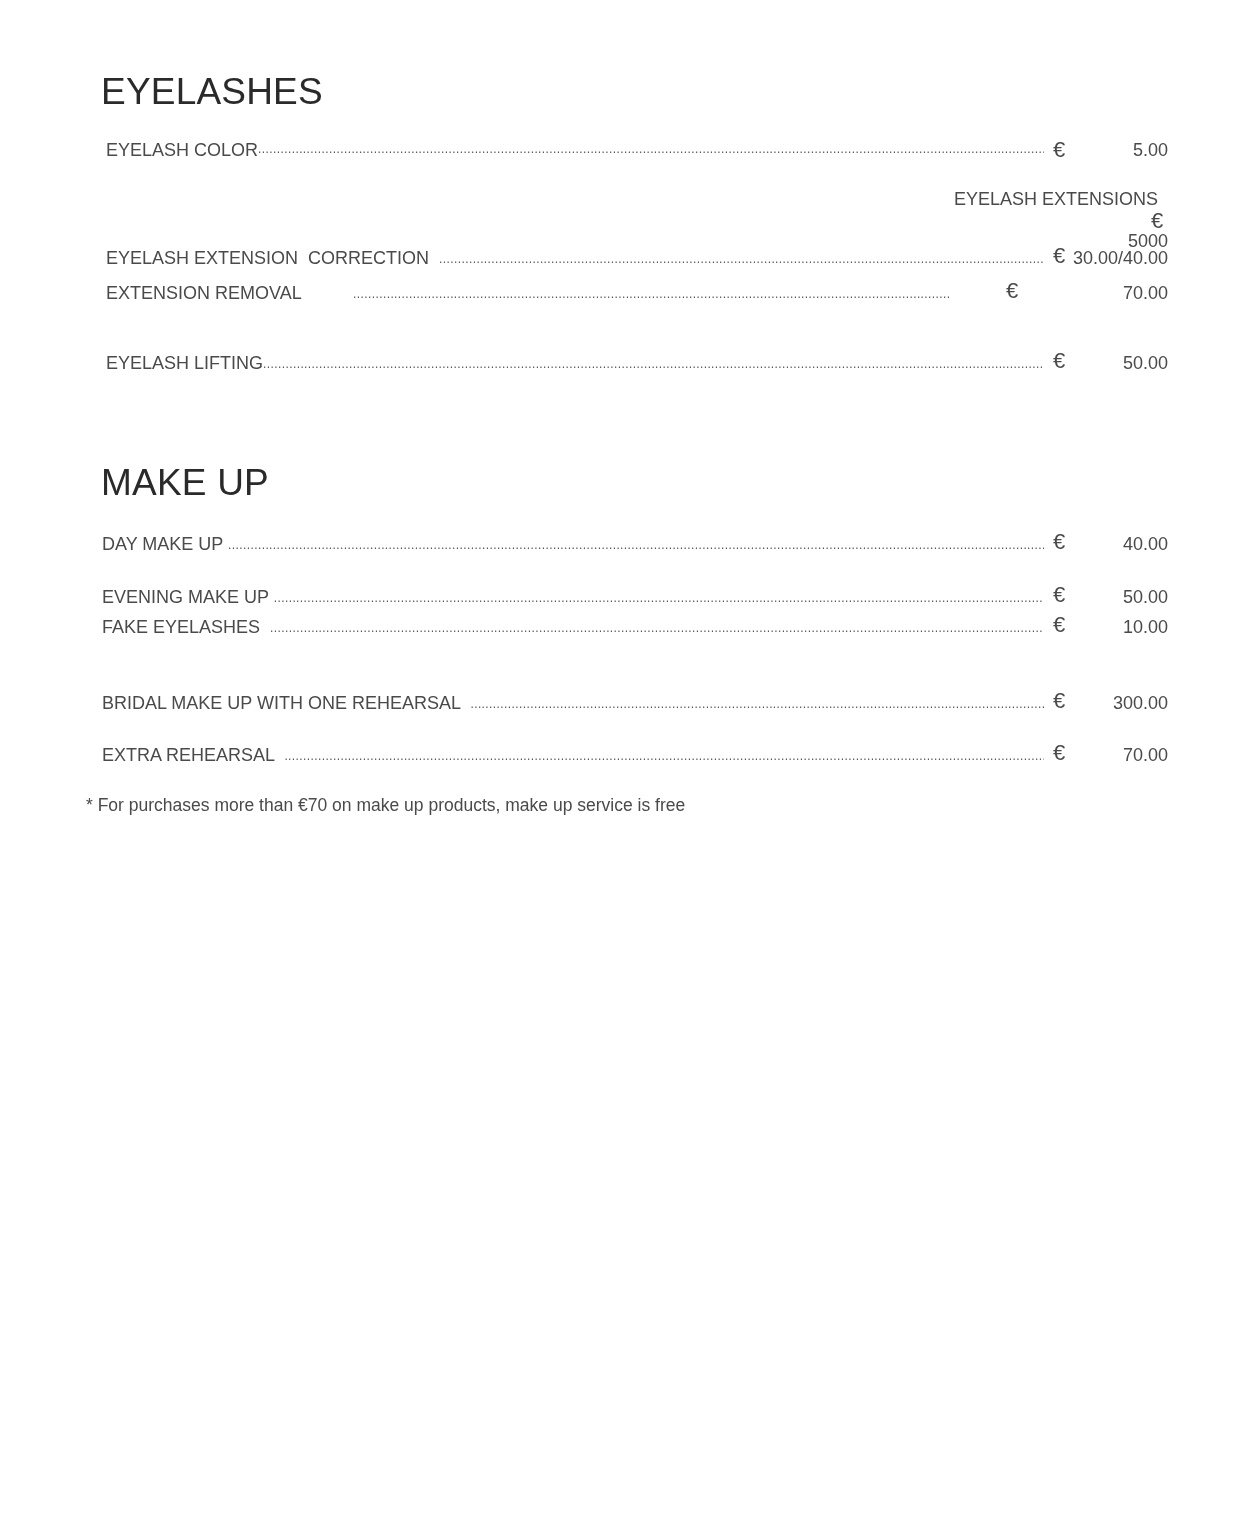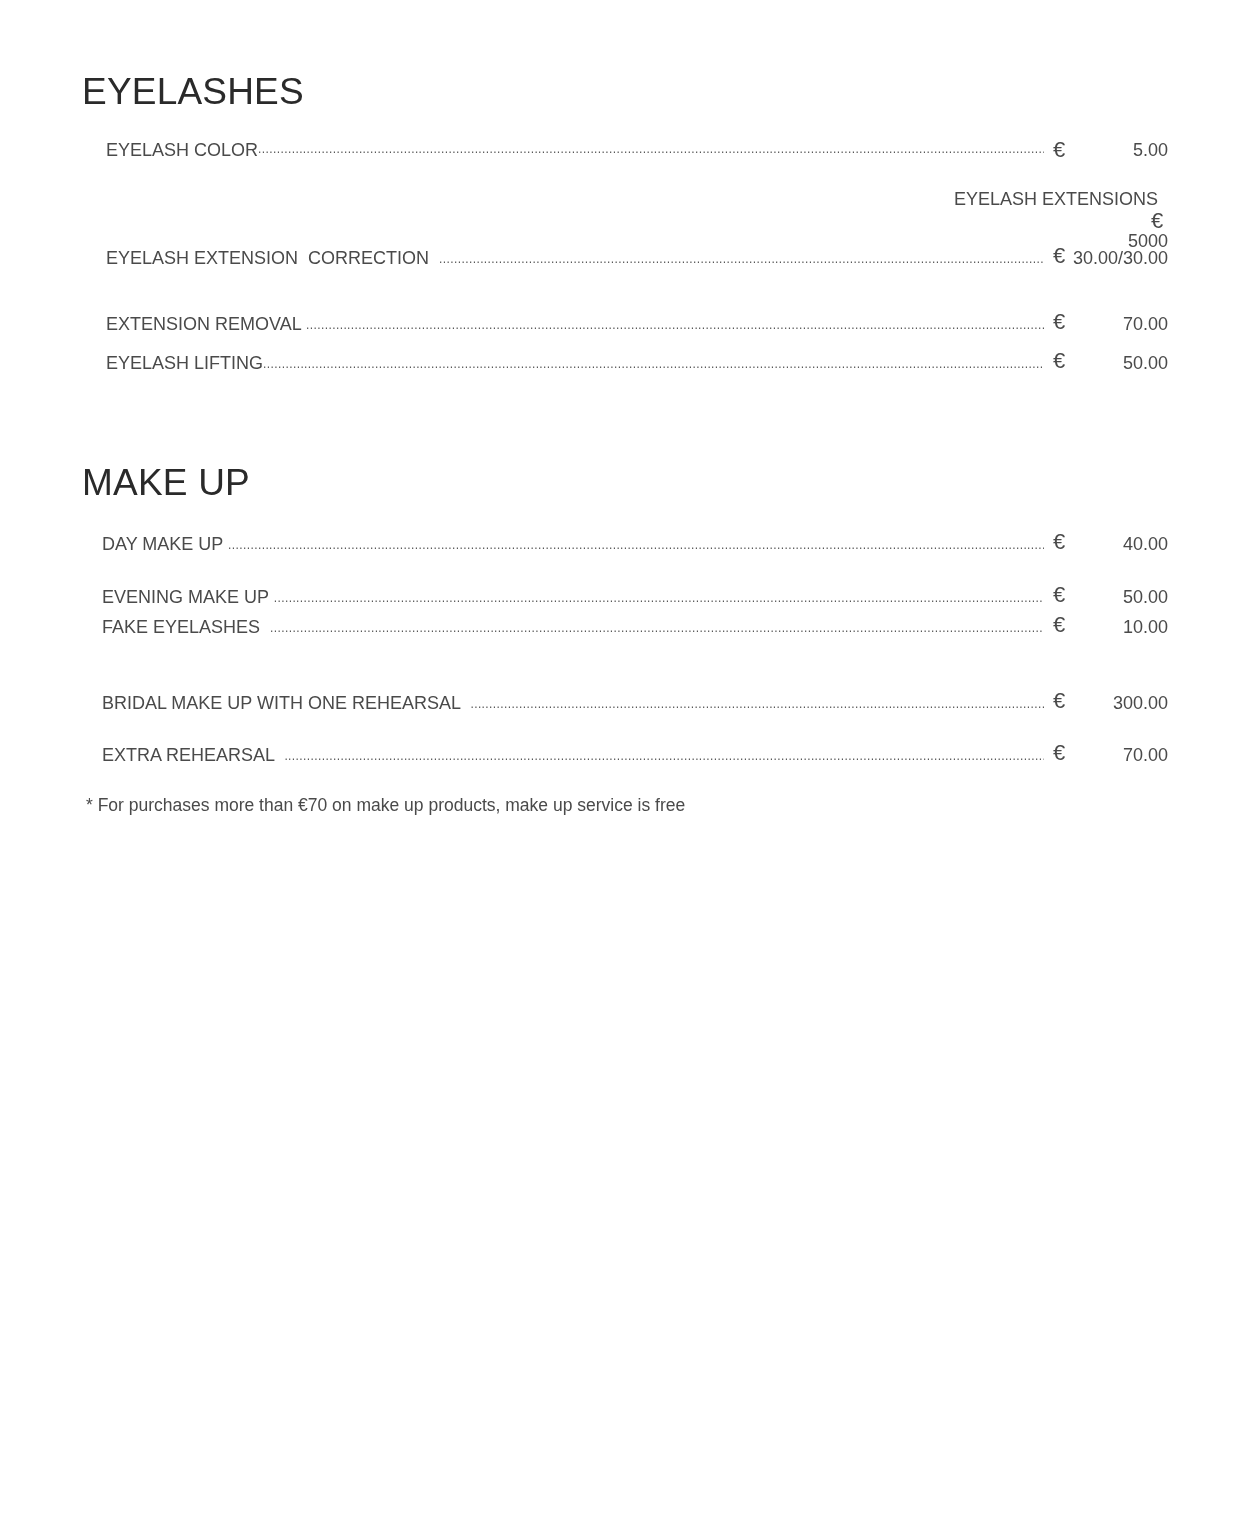--- a/index.html
+++ b/index.html
@@ -10,21 +10,21 @@
     body {
       width: 1252px;
       height: 1536px;
       position: relative;
       font-family: "Liberation Sans", sans-serif;
       color: #3a3a3a;
       overflow: hidden;
     }
     .section-title {
       position: absolute;
-      left: 82px;
+      left: 101px;
       font-size: 37px;
       font-weight: normal;
       color: #2a2a2a;
       margin: 0;
       letter-spacing: 0.2px;
       line-height: 1;
     }
     .row {
       position: absolute;
       height: 24px;
@@ -89,24 +89,24 @@
   <span class="label">EYELASH EXTENSIONS  </span>
   <span class="dots"></span>
   <span class="euro">€</span>
   <span class="price">5000</span>
 </div>
 
 <div class="row" style="left:106px; top:243px; width:1062px;">
   <span class="label">EYELASH EXTENSION  CORRECTION  </span>
   <span class="dots"></span>
   <span class="euro">€</span>
-  <span class="price">30.00/30.00</span>
+  <span class="price">30.00/40.00</span>
 </div>
 
-<div class="row" style="left:106px; top:309px; width:1062px;">
+<div class="row" style="left:106px; top:278px; width:1062px;gap:47px;">
   <span class="label">EXTENSION REMOVAL </span>
   <span class="dots"></span>
   <span class="euro">€</span>
   <span class="price">70.00</span>
 </div>
 
 <div class="row" style="left:106px; top:348px; width:1062px;">
   <span class="label">EYELASH LIFTING</span>
   <span class="dots"></span>
   <span class="euro">€</span>

